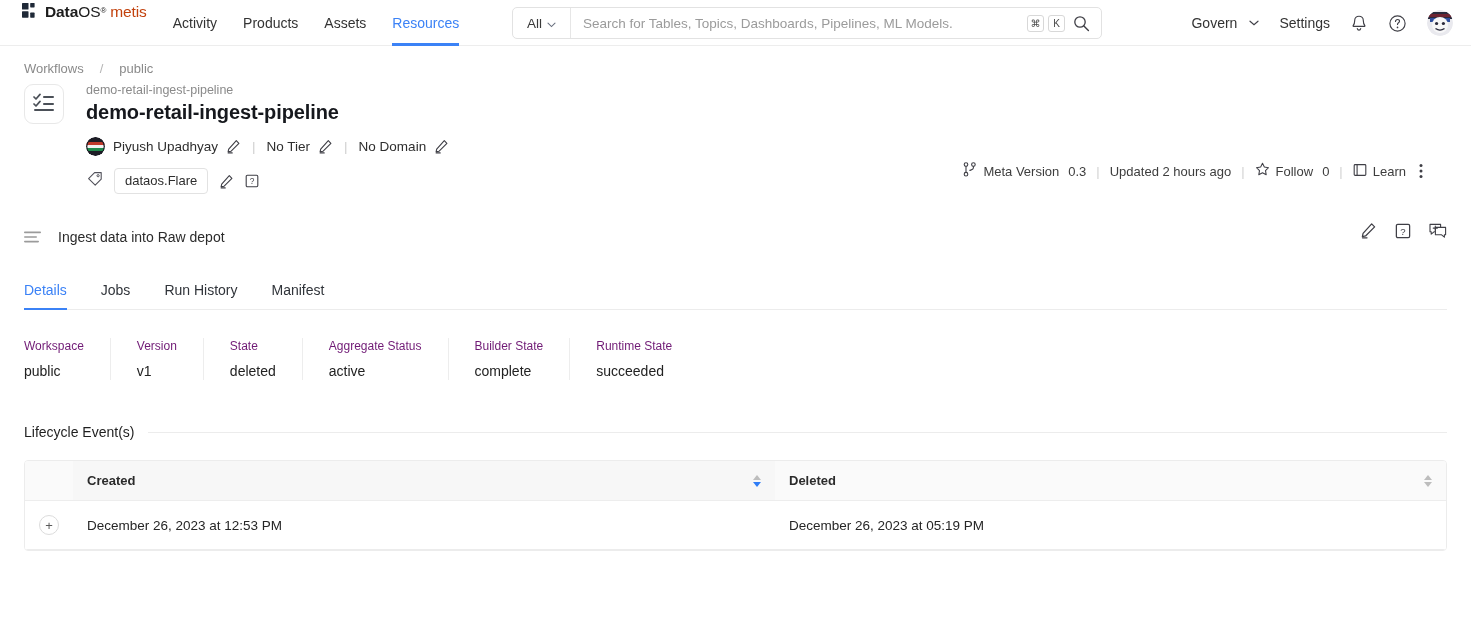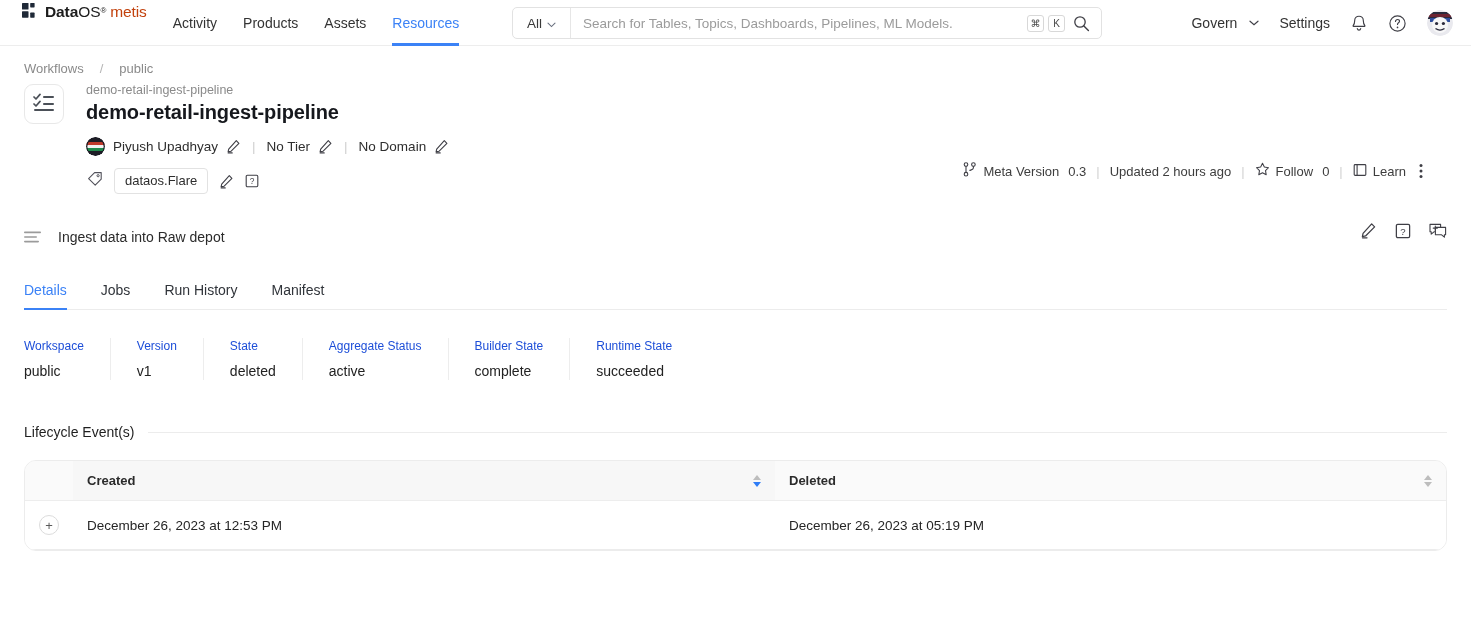--- a/index.html
+++ b/index.html
@@ -176,35 +176,35 @@
   }
 
   
   .stats { display: flex; align-items: stretch; margin-top: 28px; }
   .stat {
     padding-right: 26px; margin-right: 26px;
     border-right: 1px solid #ededed;
     min-width: 0;
   }
   .stat:last-child { border-right: 0; }
-  .stat-label { font-size: 12px; color: #1d4ed8; line-height: 16px; }
+  .stat-label { font-size: 12px; color: #701a75; line-height: 16px; }
   .stat-value { font-size: 14px; color: #222222; margin-top: 8px; line-height: 18px; }
 
   
   .section-head {
     display: flex; align-items: center; gap: 14px;
     margin-top: 44px;
   }
   .section-title { font-size: 14px; color: #1f1f1f; white-space: nowrap; }
   .section-rule { flex: 1; height: 1px; background: #ececec; }
 
   
   .table-wrap {
     margin-top: 20px;
-    border: 1px solid #ececec; border-radius: 12px;
+    border: 1px solid #ececec; border-radius: 4px;
     overflow: hidden;
   }
   table.lifecycle { width: 100%; border-collapse: collapse; table-layout: fixed; }
   table.lifecycle thead th {
     background: #fafafa;
     font-size: 13px; font-weight: 700; color: #2b2b2b;
     text-align: left; padding: 12px 14px;
     border-bottom: 1px solid #ededed;
     position: relative;
   }

